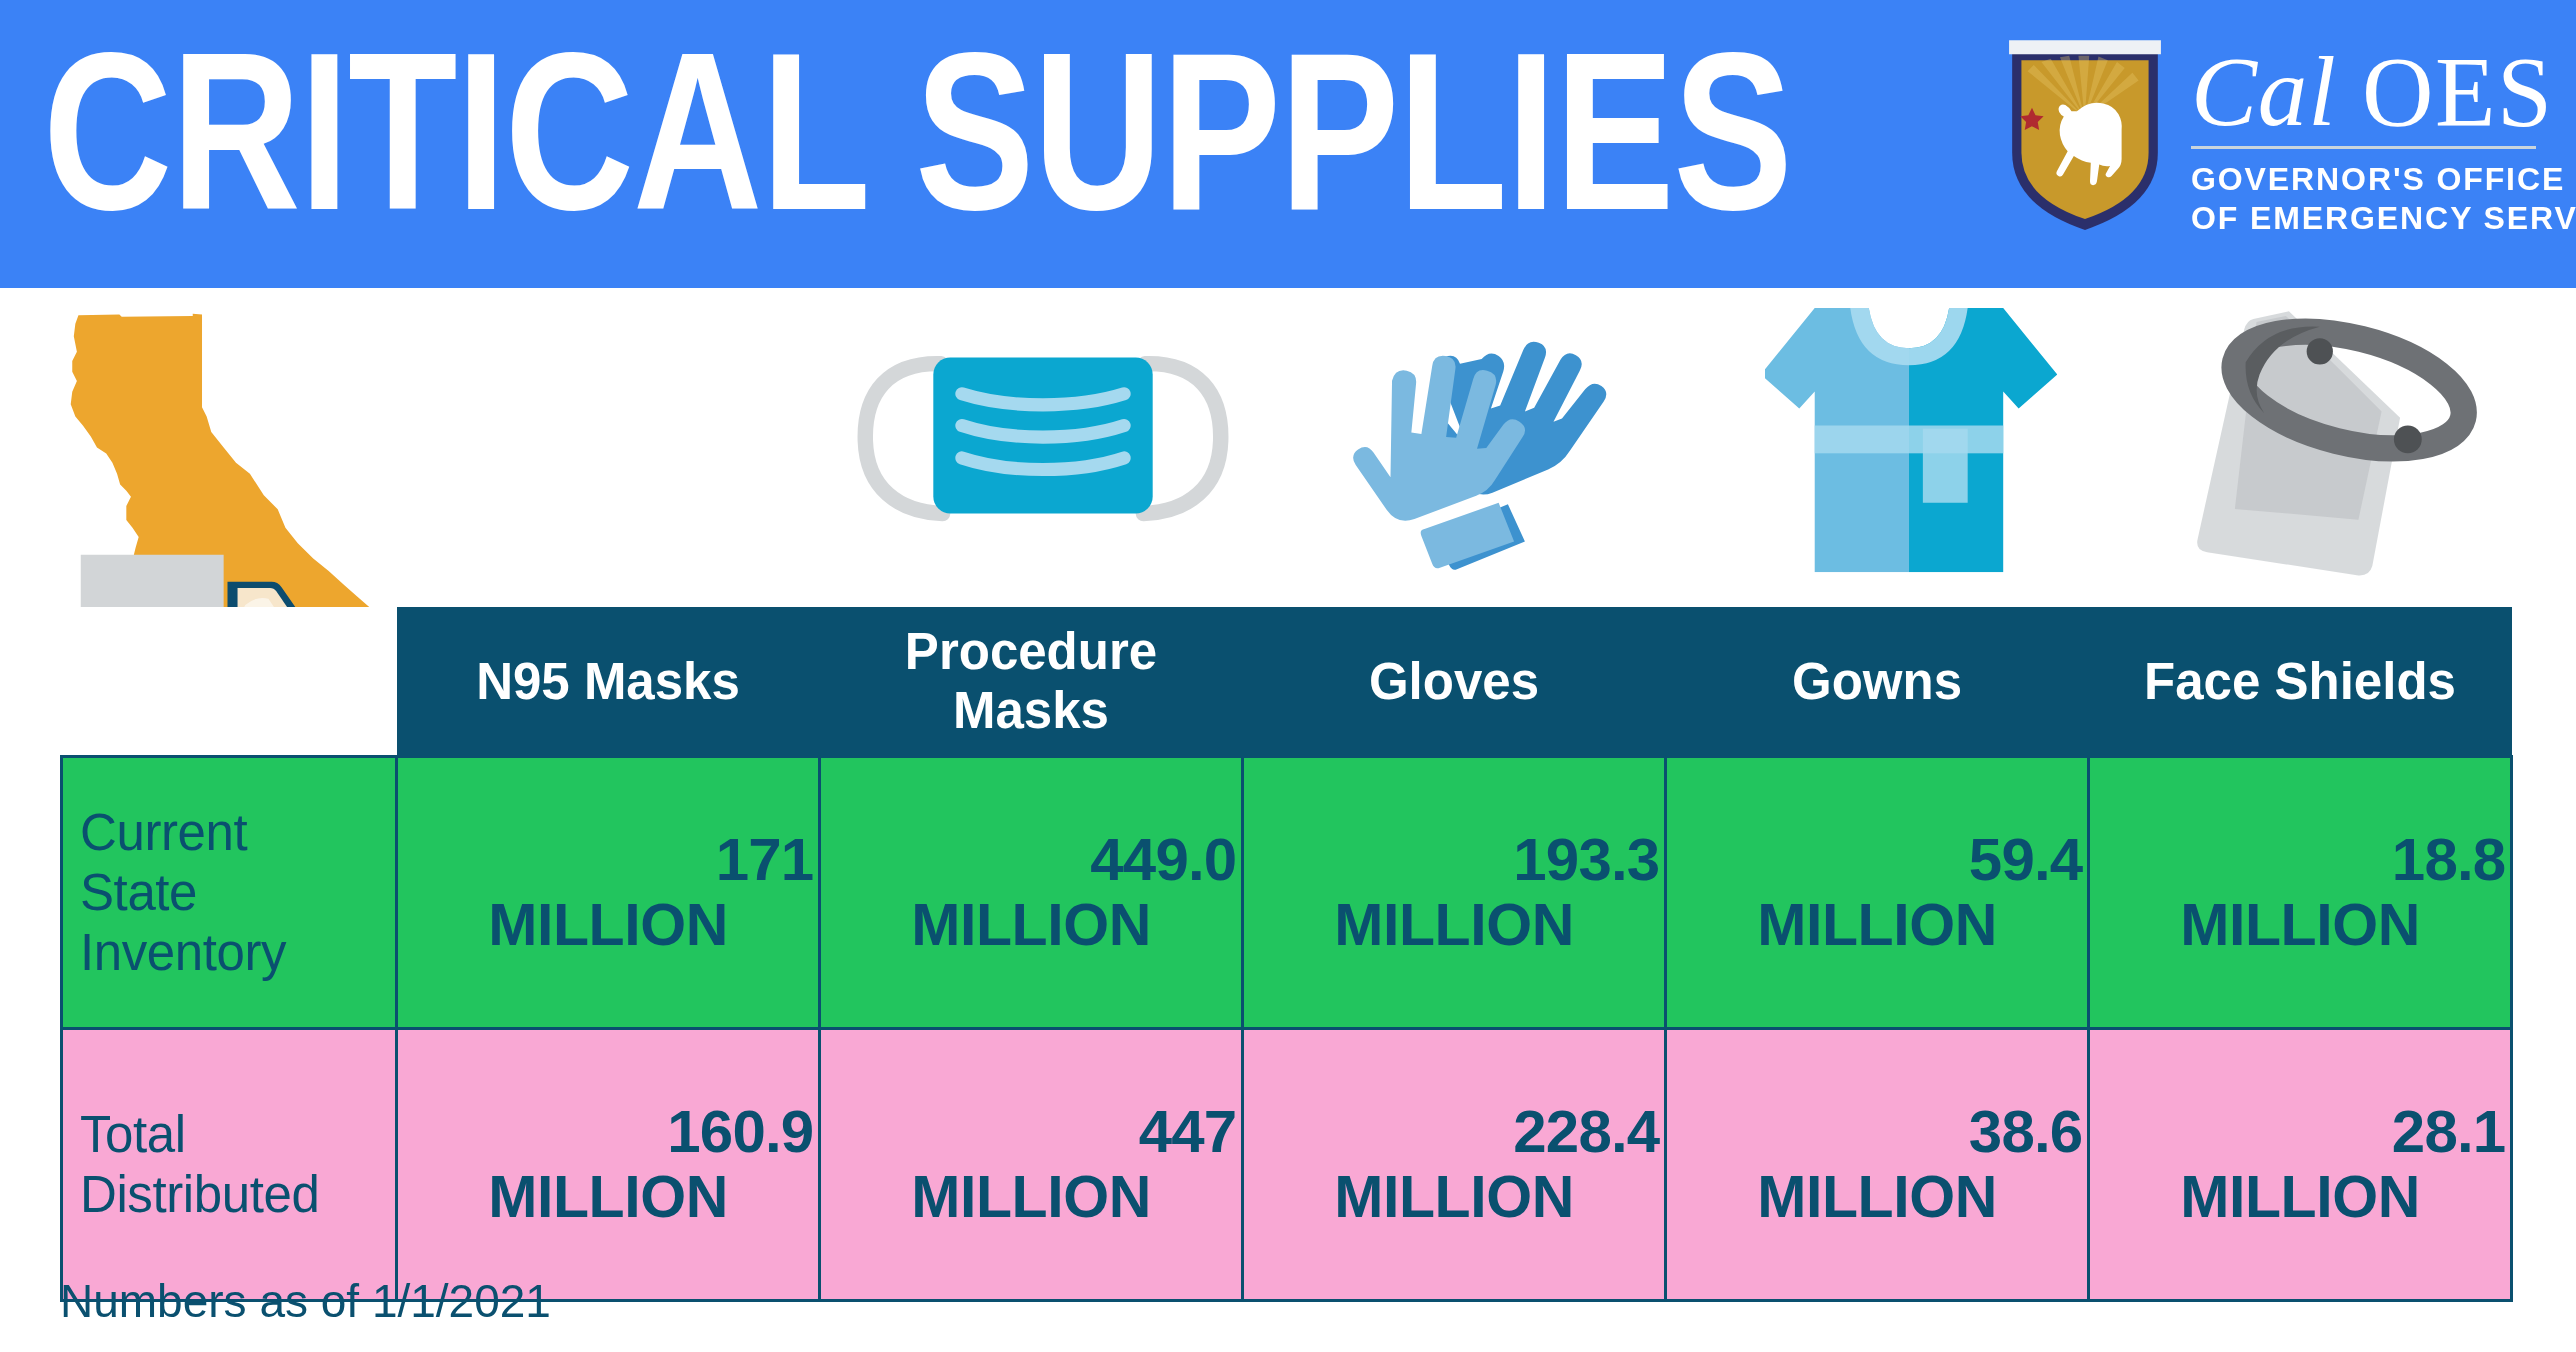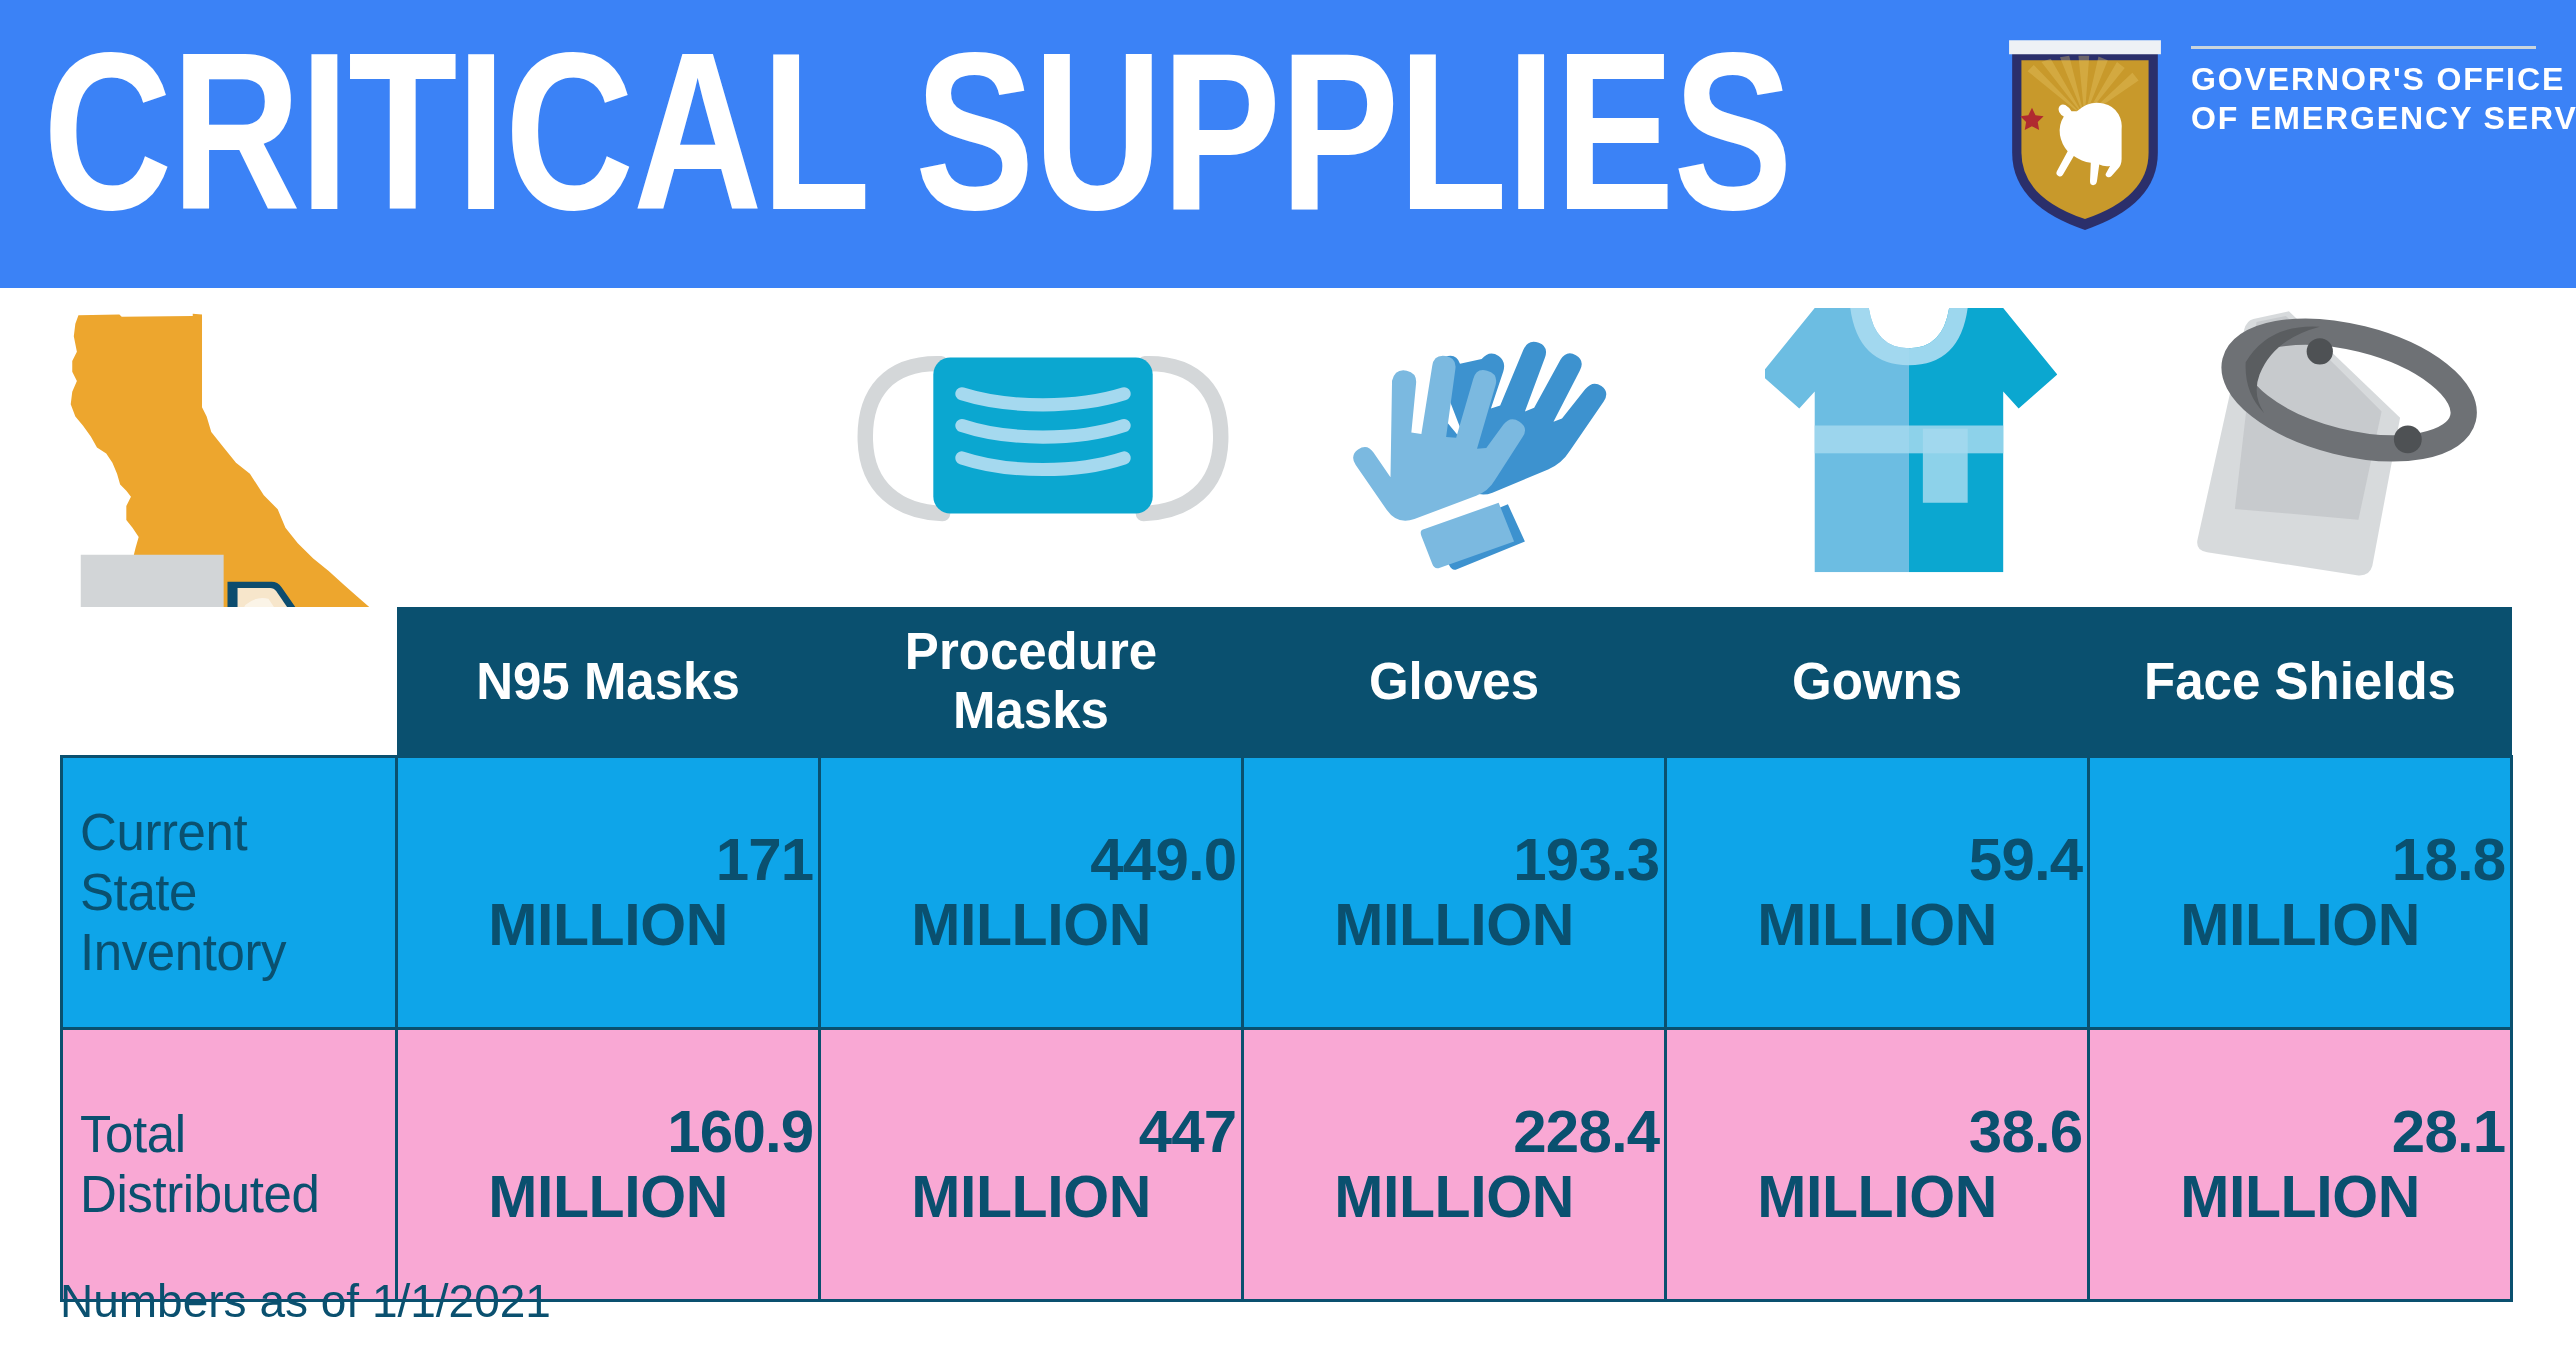--- a/index.html
+++ b/index.html
@@ -119,21 +119,21 @@
   }
   #table-inner thead th.hdr-blank {
     background: #ffffff;
     border: none;
   }
   #table-inner tbody td {
     border: 3.1px solid #0a506f;
     vertical-align: middle;
     text-align: center;
   }
-  #table-inner tbody tr.row-shaded td { background: #0ea5e9; }
+  #table-inner tbody tr.row-shaded td { background: #22c55e; }
   #table-inner tbody tr.row-plain  td { background: #f9a8d4; }
 
   #table-inner tbody td.row-label {
     text-align: left;
     padding-left: 17px;
     font-size: 51px;
     line-height: 60px;
     font-weight: 400;
     color: #0a506f;
     letter-spacing: -0.4px;
@@ -192,20 +192,23 @@
           <path d="M102 104 L94 24 L108 24 Z"></path>
           <path d="M102 104 L120 25 L132 30 Z"></path>
           <path d="M102 104 L144 32 L154 40 Z"></path>
           <path d="M102 104 L164 46 L172 56 Z"></path>
         </g>
         <path d="M40 96 l5.6 11.6 12.8 1.8 -9.3 9 2.2 12.8 -11.4 -6 -11.4 6 2.2 -12.8 -9.3 -9 12.8 -1.8 Z" fill="#b02a30" transform="translate(-4,8) scale(0.82) translate(6,6)"></path>
         <path d="M92 96 q16 -14 34 -10 q14 3 20 14 q5 9 4 20 l0 38 q0 8 -5 13 l-8 9 q-3 3 -6 1 q-3 -2 -1 -5 l5 -9 q-8 1 -14 -2 l-3 22 q-1 5 -5 5 q-4 0 -4 -5 l1 -24 q-12 -2 -22 -9 l-14 24 q-2 4 -6 2 q-4 -2 -2 -6 l14 -26 q-8 -9 -10 -21 q-2 -13 5 -24 q-4 -2 -6 -6 q-2 -5 1 -8 q3 -3 7 -1 q5 3 8 8 z" fill="#ffffff"></path>
       </svg>
     </div>
     <div id="logo-text">
+      <div id="logo-wordmark">
+        <span class="cal-part">Cal</span><span>&nbsp;</span><span class="oes-part">OES</span>
+      </div>
       <div id="logo-rule"></div>
       <div id="logo-sub">
         <div class="logo-sub-line">GOVERNOR'S OFFICE</div>
         <div class="logo-sub-line">OF EMERGENCY SERVICES</div>
       </div>
     </div>
   </div>
 </div>
 
 <div id="icon-strip">

